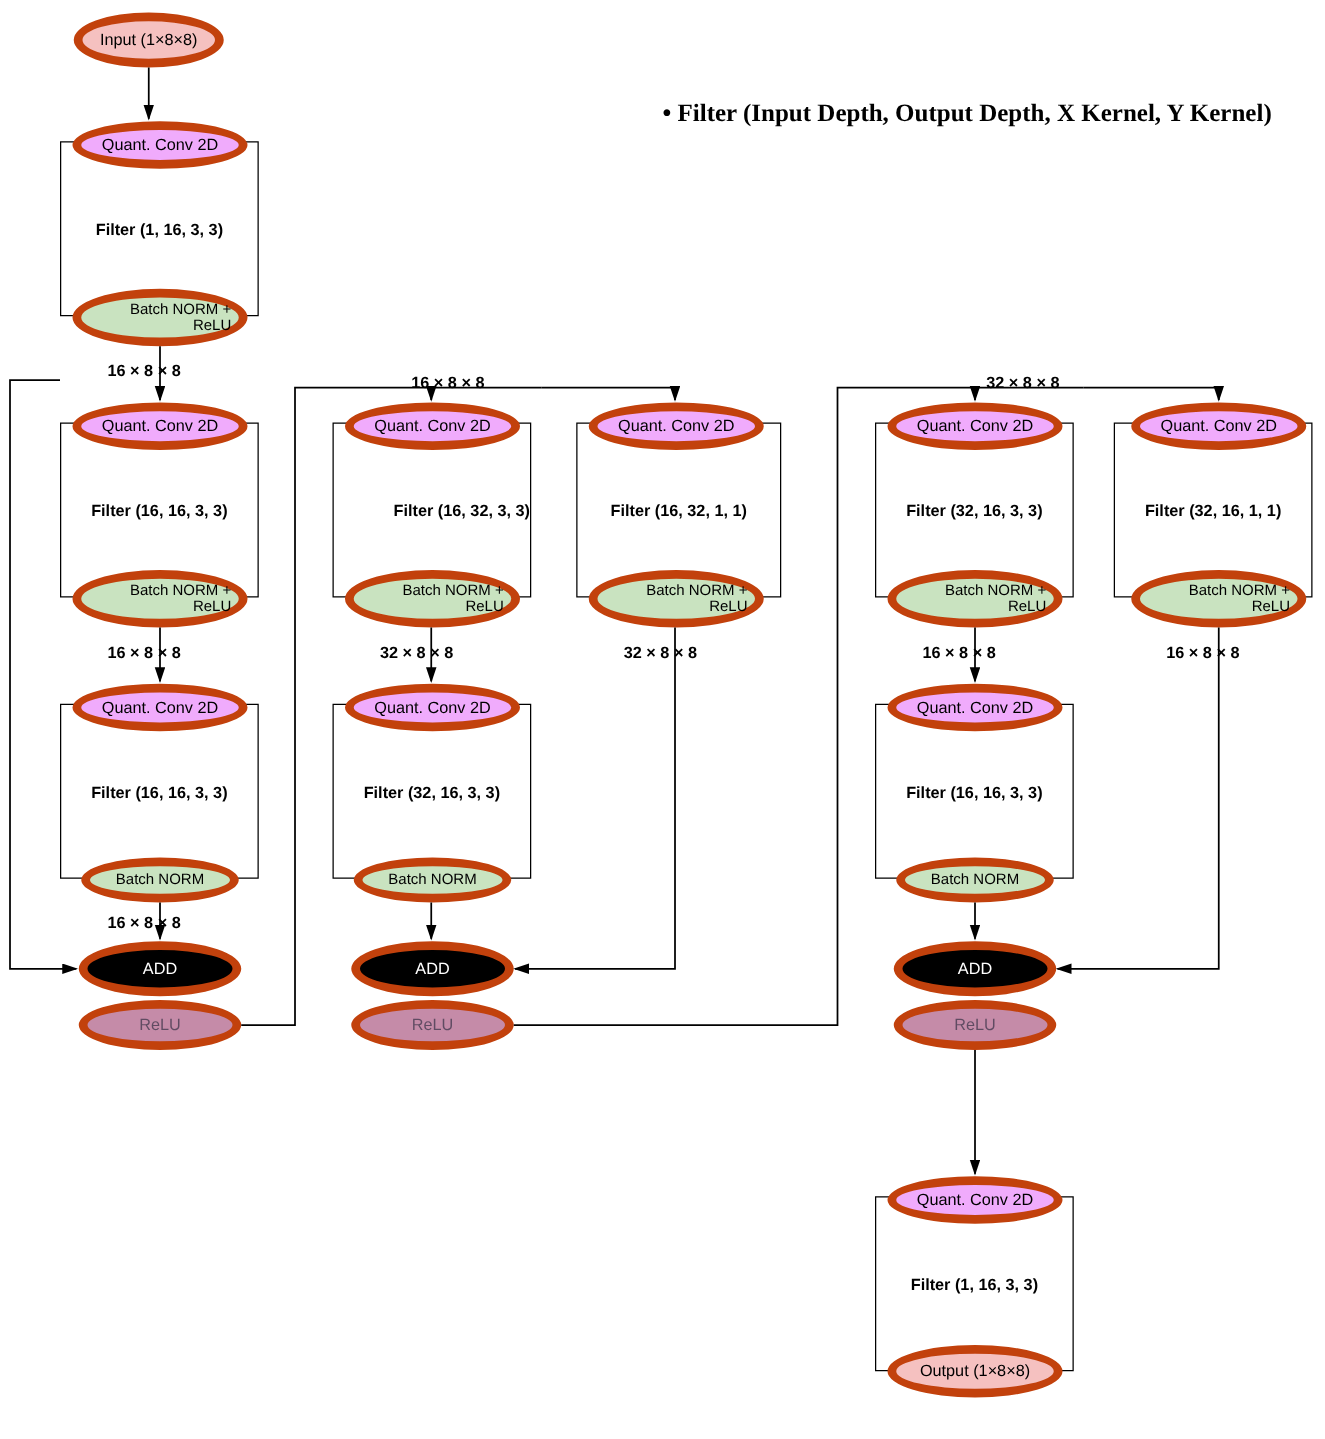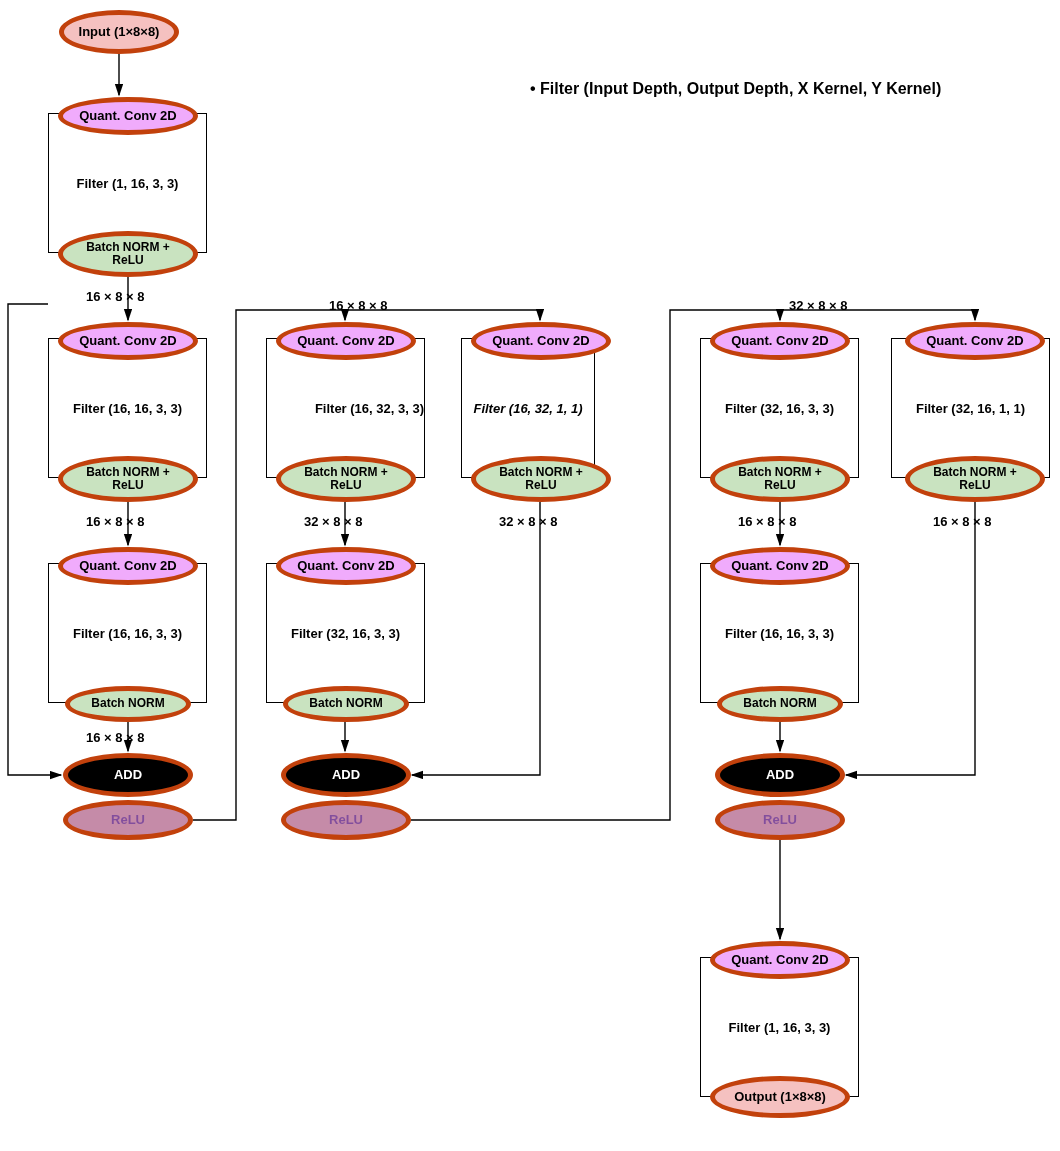--- a/index.html
+++ b/index.html
@@ -10,28 +10,28 @@
     color: #000;
     background: #fff;
   }
   .canvas {
     position: relative;
     width: 1060px;
     height: 1151px;
   }
   .ellipse {
     position: absolute;
-    border: 5px solid #c2410c;
+    border: 7px solid #c2410c;
     border-radius: 50%;
     display: flex;
     align-items: center;
     justify-content: center;
-    text-align: center;
+    text-align: right;
     box-sizing: border-box;
-    font-weight: bold;
+    font-weight: normal;
     line-height: 1.1;
     padding: 2px 6px;
   }
   .box {
     position: absolute;
     border: 1px solid #000;
     background: #fff;
     display: flex;
     align-items: center;
     justify-content: center;
@@ -39,31 +39,32 @@
     font-weight: bold;
   }
   .label {
     position: absolute;
     font-weight: bold;
     white-space: nowrap;
   }
   .legend {
     position: absolute;
     font-weight: bold;
-    font-size: 16px;
+    font-size: 20px;
+    font-family: Liberation Serif, serif;
   }
   .legend::before {
     content: "• ";
   }
   
   .pink     { background: #f5c1c0; }
   .blue     { background: #f0abfc; }
   .green    { background: #c9e3c0; }
   .black    { background: #000; color: #fff; }
-  .mauve    { background: #c58ba8; color: #4c1d95; }
+  .mauve    { background: #c58ba8; color: #0f172a; }
   .mauve span { opacity: .55; }
 
   svg.arrows {
     position: absolute;
     left: 0; top: 0;
     width: 1060px; height: 1151px;
     pointer-events: none;
   }
 </style>
 </head>
@@ -114,21 +115,21 @@
     <span>Filter (32, 16, 3, 3)</span>
   </div>
   <div class="ellipse blue" style="left:276px; top:547px; width:140px; height:38px;">Quant. Conv 2D</div>
   <div class="ellipse green" style="left:283px; top:686px; width:126px; height:36px; font-size:12px;">Batch NORM</div>
 
   <div class="ellipse black" style="left:281px; top:753px; width:130px; height:44px;">ADD</div>
   <div class="ellipse mauve" style="left:281px; top:800px; width:130px; height:40px;">
       <span>ReLU</span>
     </div>
 
-  <div class="box" style="left:461px; top:338px; width:134px; height:140px;font-style:italic;">
+  <div class="box" style="left:461px; top:338px; width:164px; height:140px;">
     <span>Filter (16, 32, 1, 1)</span>
   </div>
   <div class="ellipse blue" style="left:471px; top:322px; width:140px; height:38px;">Quant. Conv 2D</div>
   <div class="ellipse green" style="left:471px; top:456px; width:140px; height:46px; font-size:12px;">Batch NORM + ReLU</div>
   <div class="label" style="left:499px; top:514px;">32 × 8  × 8</div>
 
   <div class="label" style="left:789px; top:298px;">32 × 8  × 8</div>
 
   <div class="box" style="left:700px; top:338px; width:159px; height:140px;">
     <span>Filter (32, 16, 3, 3)</span>

